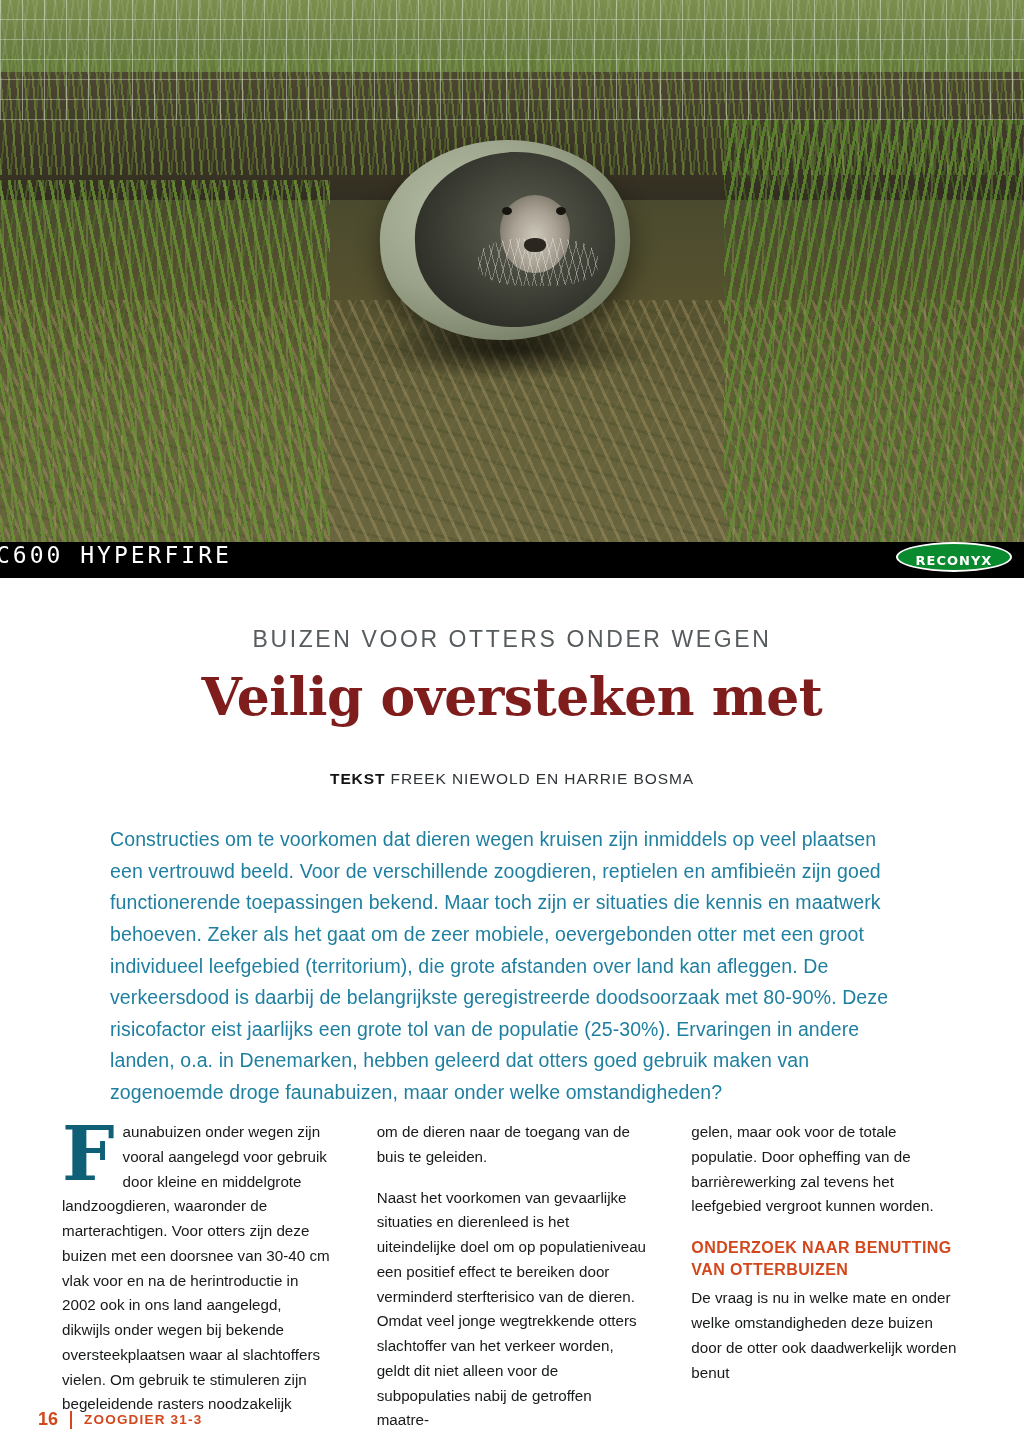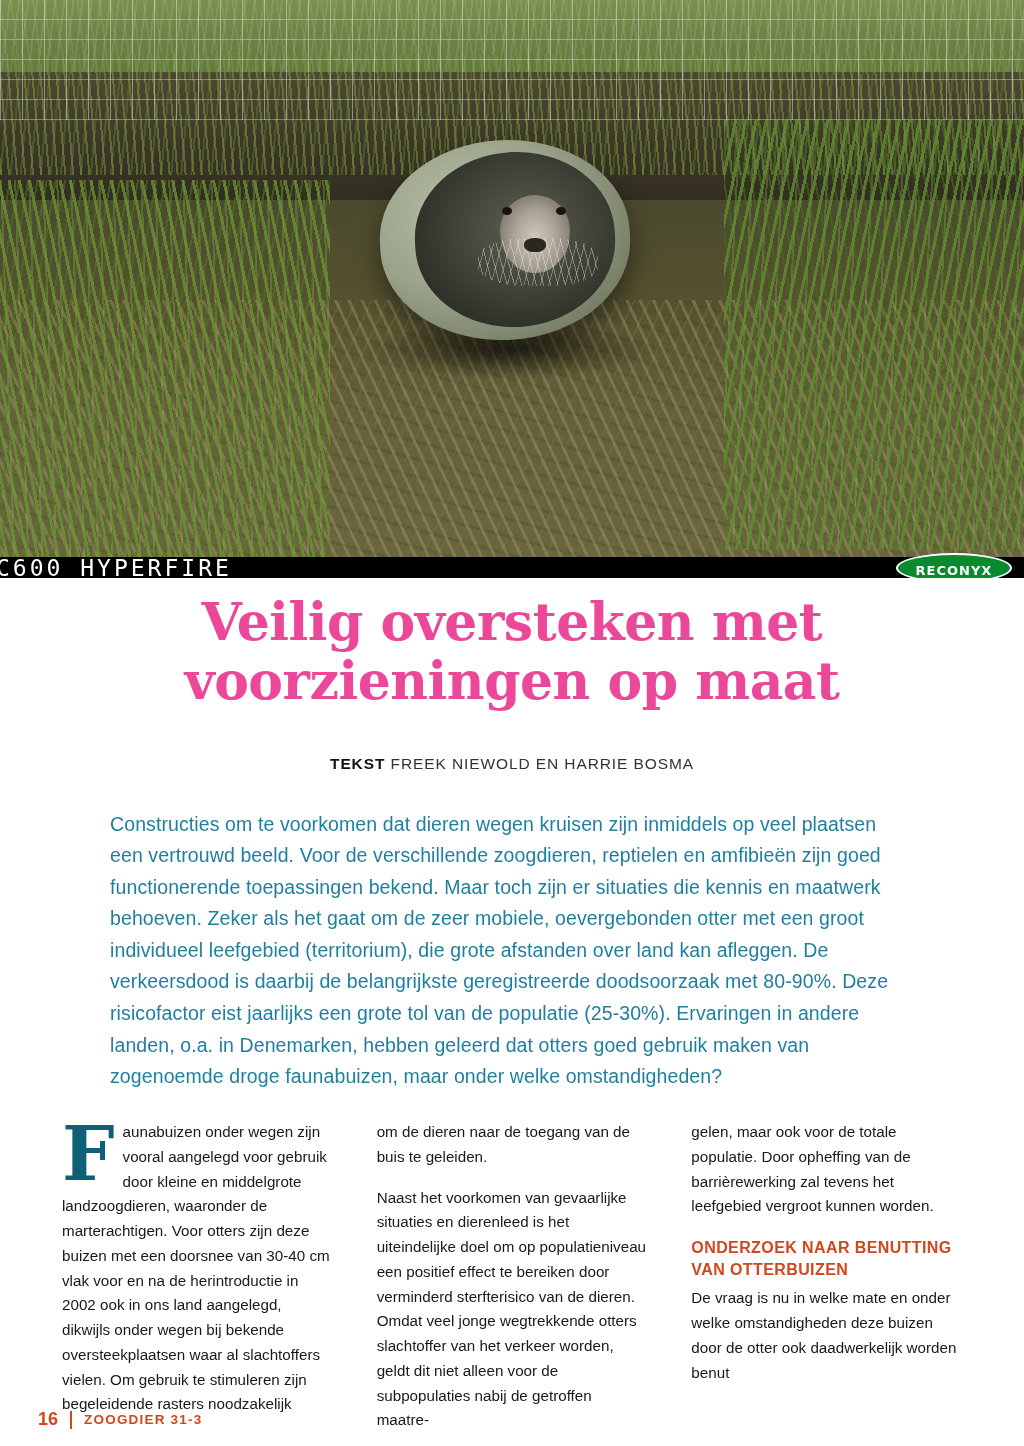--- a/index.html
+++ b/index.html
@@ -141,24 +141,24 @@
   .photo .shadow {
     position: absolute;
     left: 360px; top: 320px; width: 300px; height: 60px;
     background: radial-gradient(ellipse at 50% 50%, rgba(0,0,0,0.55) 0%, rgba(0,0,0,0) 70%);
   }
 
   .camera-bar {
     position: absolute;
     left: 0; bottom: 0;
     width: 100%;
-    height: 21px;
+    height: 36px;
     background: #000000;
     display: flex;
-    align-items: center;
+    align-items: flex-start;
     justify-content: space-between;
   }
   .camera-label {
     color: #ffffff;
     font-family: "DejaVu Sans Mono", monospace;
     font-size: 23px;
     letter-spacing: 3px;
     margin-left: -4px;
   }
   .reconyx-logo {
@@ -190,21 +190,21 @@
     margin-top: 48px;
     text-align: center;
     color: #565b5e;
     font-size: 23px;
     letter-spacing: 2.6px;
     font-weight: 400;
   }
   .headline {
     margin-top: 14px;
     text-align: center;
-    color: #ec4899;
+    color: #7f1d1d;
     font-family: "DejaVu Serif", serif;
     font-weight: bold;
     font-size: 52px;
     line-height: 1.14;
     letter-spacing: -0.5px;
   }
   .byline {
     margin-top: 44px;
     text-align: center;
     font-size: 15.5px;
@@ -312,23 +312,23 @@
 
   <div class="camera-bar">
     <div class="camera-label">C600 HYPERFIRE</div>
     <div class="reconyx-logo">
       <span>RECONYX</span>
     </div>
   </div>
 </div>
 
 <div class="article">
+  <div class="kicker">BUIZEN VOOR OTTERS ONDER WEGEN</div>
   <h1 class="headline">
     <span>Veilig oversteken met</span><br>
-    <span>voorzieningen op maat</span>
   </h1>
   <div class="byline">
     <span class="tekst-label">TEKST</span>
     <span>FREEK NIEWOLD EN HARRIE BOSMA</span>
   </div>
   <p class="intro">Constructies om te voorkomen dat dieren wegen kruisen zijn inmiddels op veel plaatsen een vertrouwd beeld. Voor de verschillende zoogdieren, reptielen en amfibieën zijn goed functionerende toepassingen bekend. Maar toch zijn er situaties die kennis en maatwerk behoeven. Zeker als het gaat om de zeer mobiele, oevergebonden otter met een groot individueel leefgebied (territorium), die grote afstanden over land kan afleggen. De verkeersdood is daarbij de belangrijkste geregistreerde doodsoorzaak met 80-90%. Deze risicofactor eist jaarlijks een grote tol van de populatie (25-30%). Ervaringen in andere landen, o.a. in Denemarken, hebben geleerd dat otters goed gebruik maken van zogenoemde droge faunabuizen, maar onder welke omstandigheden?</p>
 </div>
 
 <div class="columns">
   <div class="col">

